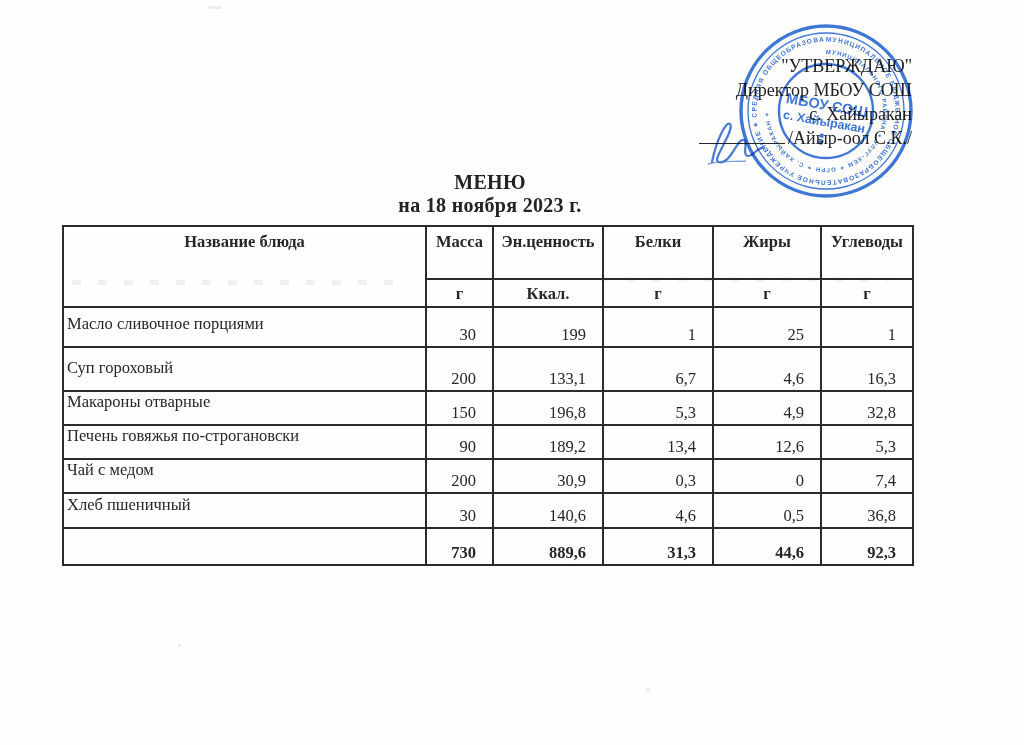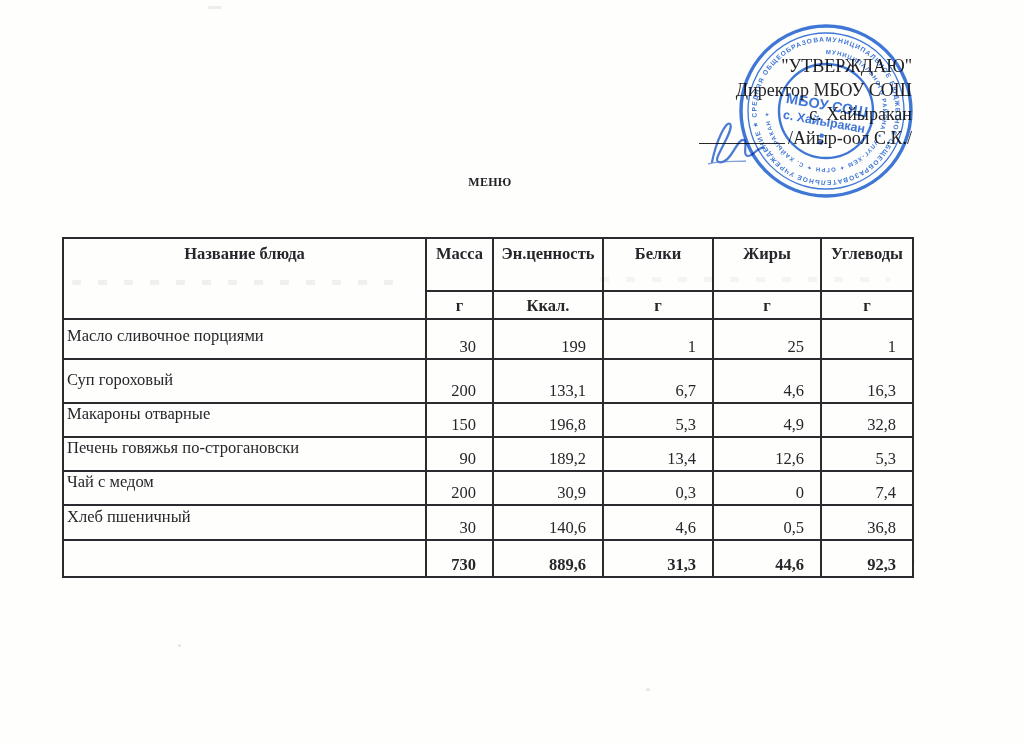--- a/index.html
+++ b/index.html
@@ -55,30 +55,30 @@
     opacity:.85;
     pointer-events:none;
   }
 
   
   .title-block{
     position:absolute;
     top:171px;left:0;width:980px;
     text-align:center;
     font-weight:bold;
-    font-size:12px;
+    font-size:20px;
     line-height:23px;
     color:#232327;
     letter-spacing:.3px;
   }
 
   
   .menu-table{
     position:absolute;
-    left:62px;top:237px;
+    left:62px;top:225px;
     border-collapse:collapse;
     width:850px;
     table-layout:fixed;
     font-size:16.5px;
     color:#27272b;
   }
   .menu-table th,.menu-table td{
     border:2px solid #2b2b2f;
     padding:0;
     overflow:hidden;
@@ -164,20 +164,21 @@
     </g>
   </svg>
 
   <svg class="signature" viewBox="0 0 110 62">
     <path d="M12,50 C16,30 26,8 30,12 C34,16 22,34 18,44 C14,53 24,52 30,44 C36,36 40,26 44,28 C48,30 42,44 48,44 C54,44 58,34 64,36" stroke="#2b63cc" stroke-width="2.2" fill="none" stroke-linecap="round"></path>
     <path d="M8,52 C20,48 34,50 46,49" stroke="#2b63cc" stroke-width="1.4" fill="none" opacity=".7"></path>
   </svg>
 
   <div class="title-block">
     <div>МЕНЮ</div>
+    <div>на 18 ноября 2023 г.</div>
   </div>
 
   <table class="menu-table">
     <colgroup>
       <col style="width:363px">
         <col style="width:67px">
         <col style="width:110px">
       <col style="width:110px">
         <col style="width:108px">
         <col style="width:92px">

